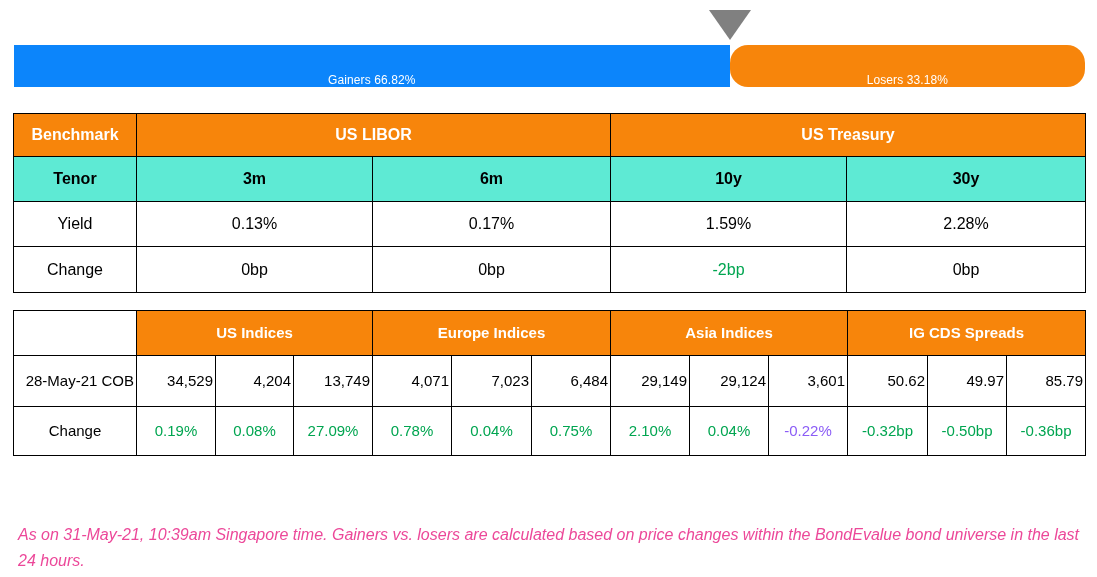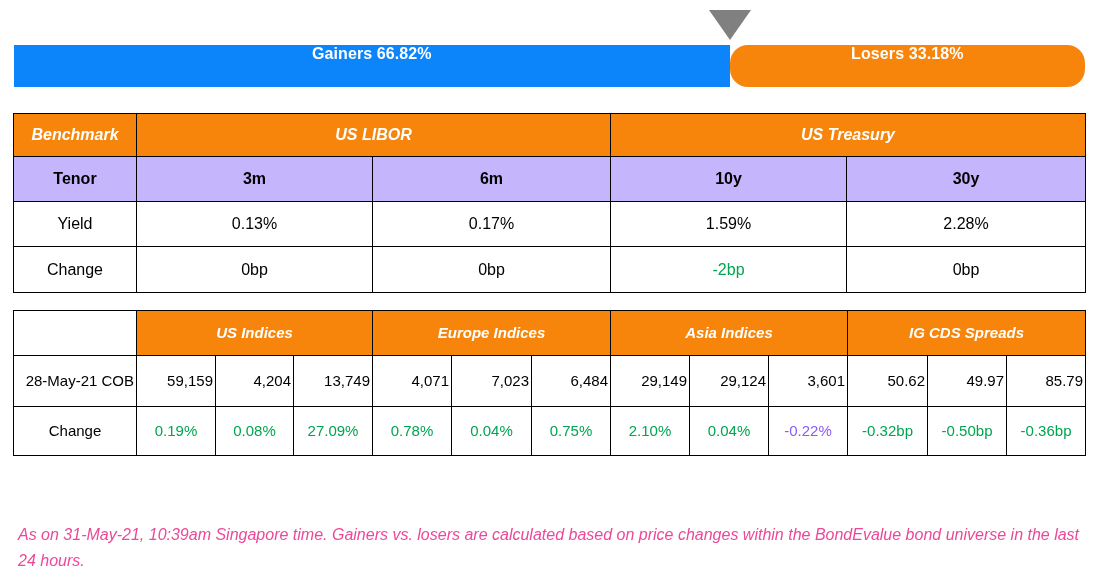--- a/index.html
+++ b/index.html
@@ -12,37 +12,37 @@
     position:relative;
   }
   .page{position:relative;width:1097px;height:577px;}
 
   
   .gl-wrap{position:absolute;left:14px;top:10px;width:1071px;height:78px;}
   .gl-marker{position:absolute;top:0;left:0;width:0;height:0;
     border-left:21px solid transparent;border-right:21px solid transparent;
     border-top:30px solid #808080;transform:translateX(-21px);}
   .gl-bar{position:absolute;left:0;top:35px;width:1071px;height:42px;display:flex;}
-  .gl-seg{display:flex;align-items:flex-start;justify-content:center;
-    color:#ffffff;font-size:16px;font-weight:700;letter-spacing:.1px;}
+  .gl-seg{display:flex;align-items:flex-end;justify-content:center;
+    color:#ffffff;font-size:12px;font-weight:400;letter-spacing:.1px;}
   .gl-gainers{background:#0c85fb;}
   .gl-losers{background:#f7850b;border-radius:18px;}
 
   
   table.bv{border-collapse:collapse;table-layout:fixed;position:absolute;}
   table.bv td{
     border:1.6px solid #000;
     text-align:center;
     vertical-align:middle;
     font-size:16px;
     padding:0 2px;
     line-height:1.12;
   }
-  td.hdr-orange{background:#f7850b;color:#ffffff;font-weight:bold;font-size:17px;font-style:italic;}
-  td.hdr-grey{background:#c4b5fd;color:#000;font-weight:bold;font-size:16px;}
+  td.hdr-orange{background:#f7850b;color:#ffffff;font-weight:bold;font-size:17px;}
+  td.hdr-grey{background:#5eead4;color:#000;font-weight:bold;font-size:16px;}
   td.hdr-grey.small{font-size:14px;}
   td.plain{background:#ffffff;}
   td.blank{border:none;background:transparent;}
   .green{color:#00a550;}
   .red{color:#8b5cf6;}
 
   
   #benchmark-table{left:13px;top:113px;width:1072px;}
   #benchmark-table tr.r-head td{height:42px;}
   #benchmark-table tr.r-tenor td{height:44px;}
@@ -139,21 +139,21 @@
     <tbody>
       <tr class="r-head">
         <td class="blank"></td>
         <td class="hdr-orange" colspan="3">US Indices</td>
         <td class="hdr-orange" colspan="3">Europe Indices</td>
         <td class="hdr-orange" colspan="3">Asia Indices</td>
         <td class="hdr-orange" colspan="3">IG CDS Spreads</td>
       </tr>
       <tr class="r-vals">
         <td class="plain idx-label">28-May-21 COB</td>
-        <td class="plain">59,159</td>
+        <td class="plain">34,529</td>
         <td class="plain">4,204</td>
         <td class="plain">13,749</td>
         <td class="plain">4,071</td>
         <td class="plain">7,023</td>
         <td class="plain">6,484</td>
         <td class="plain">29,149</td>
         <td class="plain">29,124</td>
         <td class="plain">3,601</td>
         <td class="plain">50.62</td>
         <td class="plain">49.97</td>

